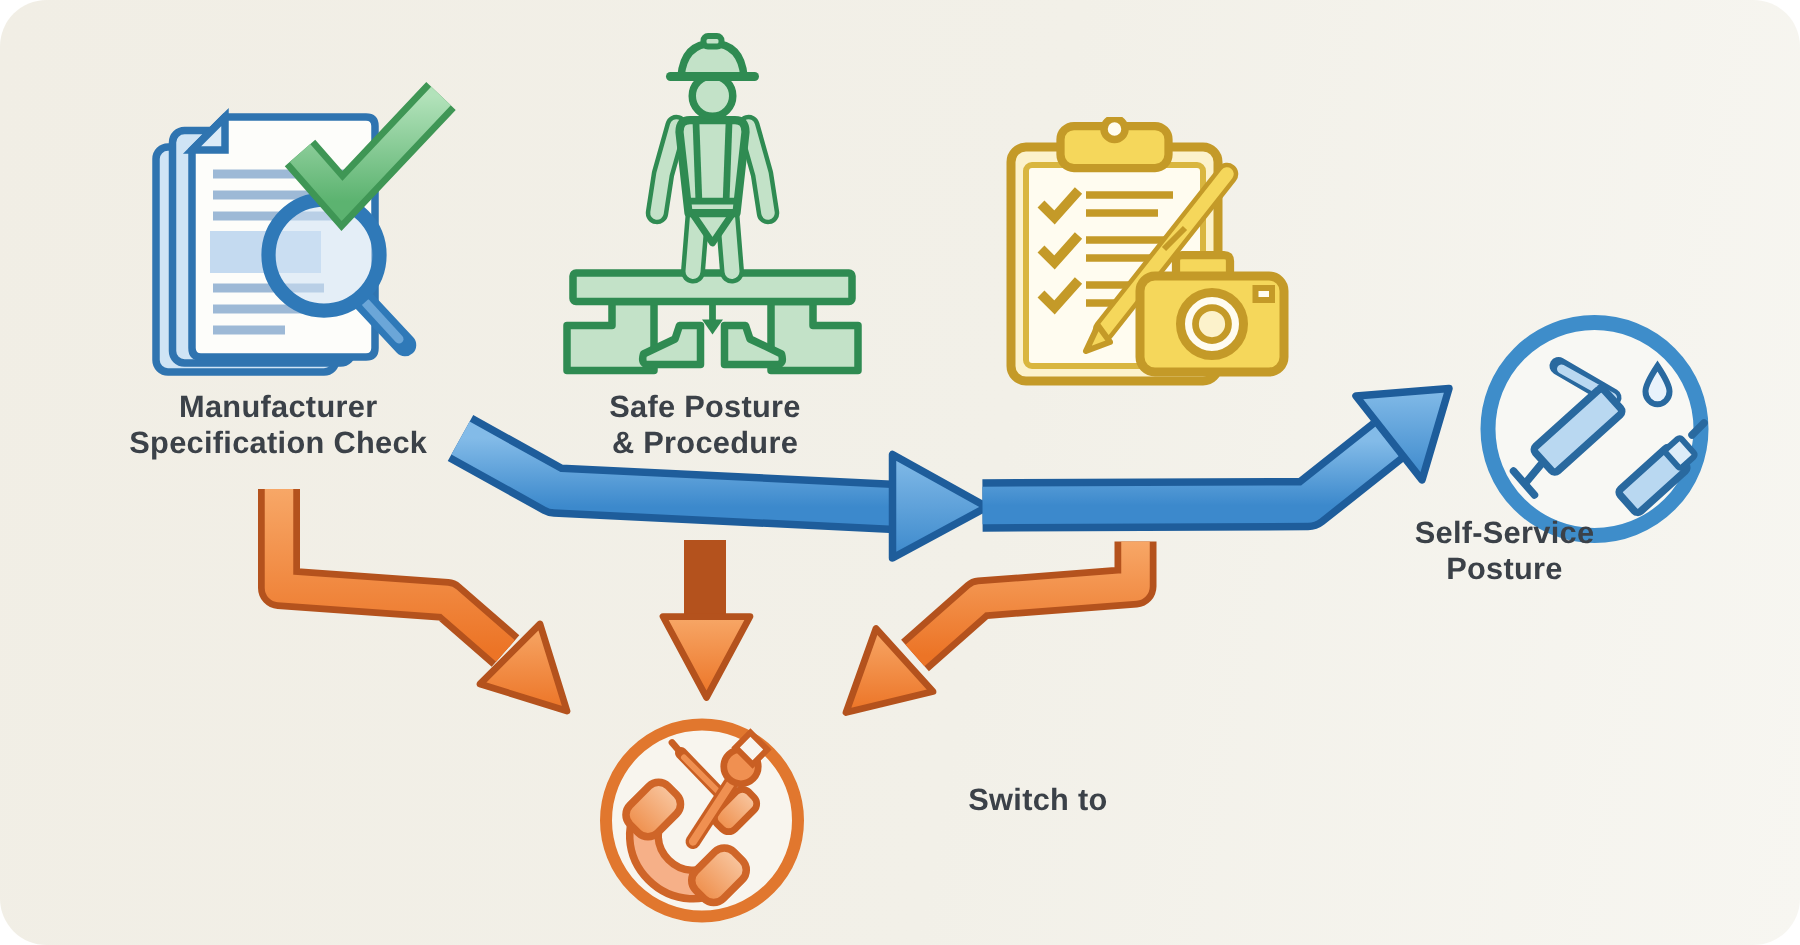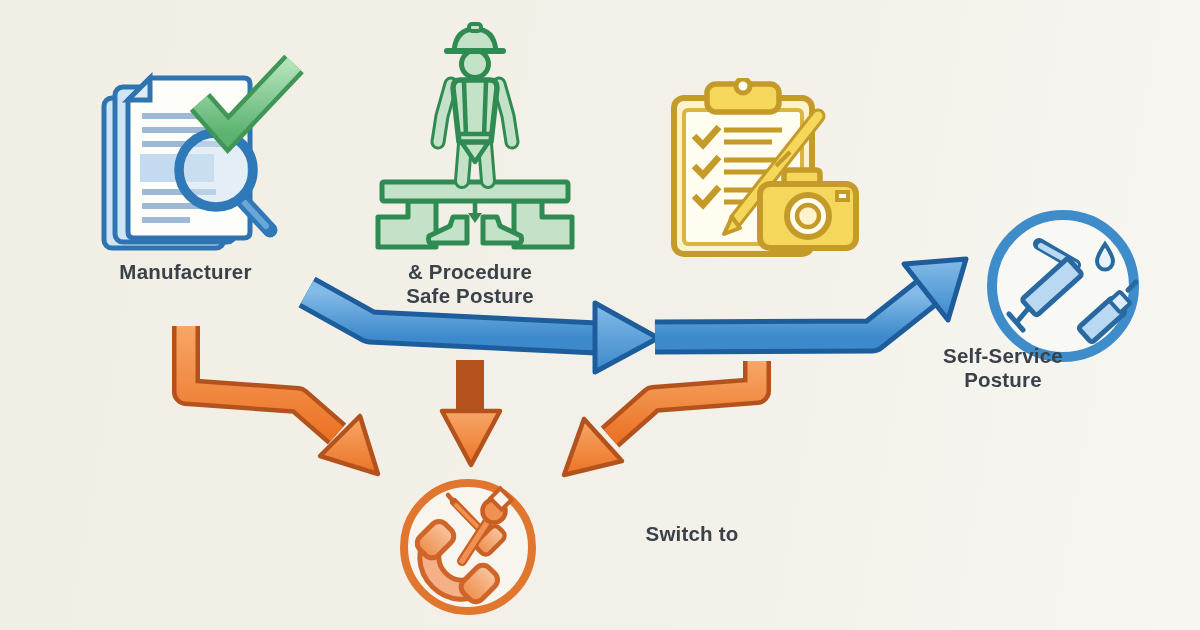--- a/index.html
+++ b/index.html
@@ -1,19 +1,20 @@
 <!DOCTYPE html>
 <html><head>
 <meta charset="utf-8">
 <style>
   html,body{margin:0;padding:0;}
   .stage{
     position:relative;width:1200px;height:630px;overflow:hidden;
     background:linear-gradient(100deg,#f1eee5 0%,#f2f0e8 55%,#f7f6f1 100%);
     font-family:"Liberation Sans",sans-serif;
+    border-radius:31px;
   }
   .layer{position:absolute;left:0;top:0;}
   .icon-box{position:absolute;}
   .label{
     position:absolute;font-weight:bold;font-size:20.5px;line-height:24px;
     color:#3b4148;text-align:center;letter-spacing:.2px;
   }
   .label.left{text-align:center;}
 </style>
 </head>
@@ -207,24 +208,25 @@
     <g transform="rotate(45 60 88)">
       <path d="M29,84 a31,28 0 0 0 62,0" fill="none" stroke="#cf6528" stroke-width="24" stroke-linecap="round"></path>
       <path d="M29,84 a31,28 0 0 0 62,0" fill="none" stroke="#f6b088" stroke-width="14" stroke-linecap="round"></path>
       <rect x="16" y="68" width="26" height="36" rx="9" fill="url(#gp)" stroke="#cf6528" stroke-width="5"></rect>
       <rect x="78" y="68" width="26" height="36" rx="9" fill="url(#gp)" stroke="#cf6528" stroke-width="5"></rect>
     </g>
   </svg>
 
   <div class="label" style="left:58px;top:260px;width:255px">
     <div>Manufacturer</div>
+    <div>Specification Check</div>
   </div>
   <div class="label" style="left:345px;top:260px;width:250px">
+    <div>Safe Posture</div>
     <div>&amp; Procedure</div>
-    <div>Safe Posture</div>
   </div>
   <div class="label" style="left:883px;top:344px;width:240px">
     <div>Self-Service</div>
     <div>Posture</div>
   </div>
   <div class="label left" style="left:557px;top:522px;width:270px">
     <div>Switch to</div>
   </div>
 
 </div>

